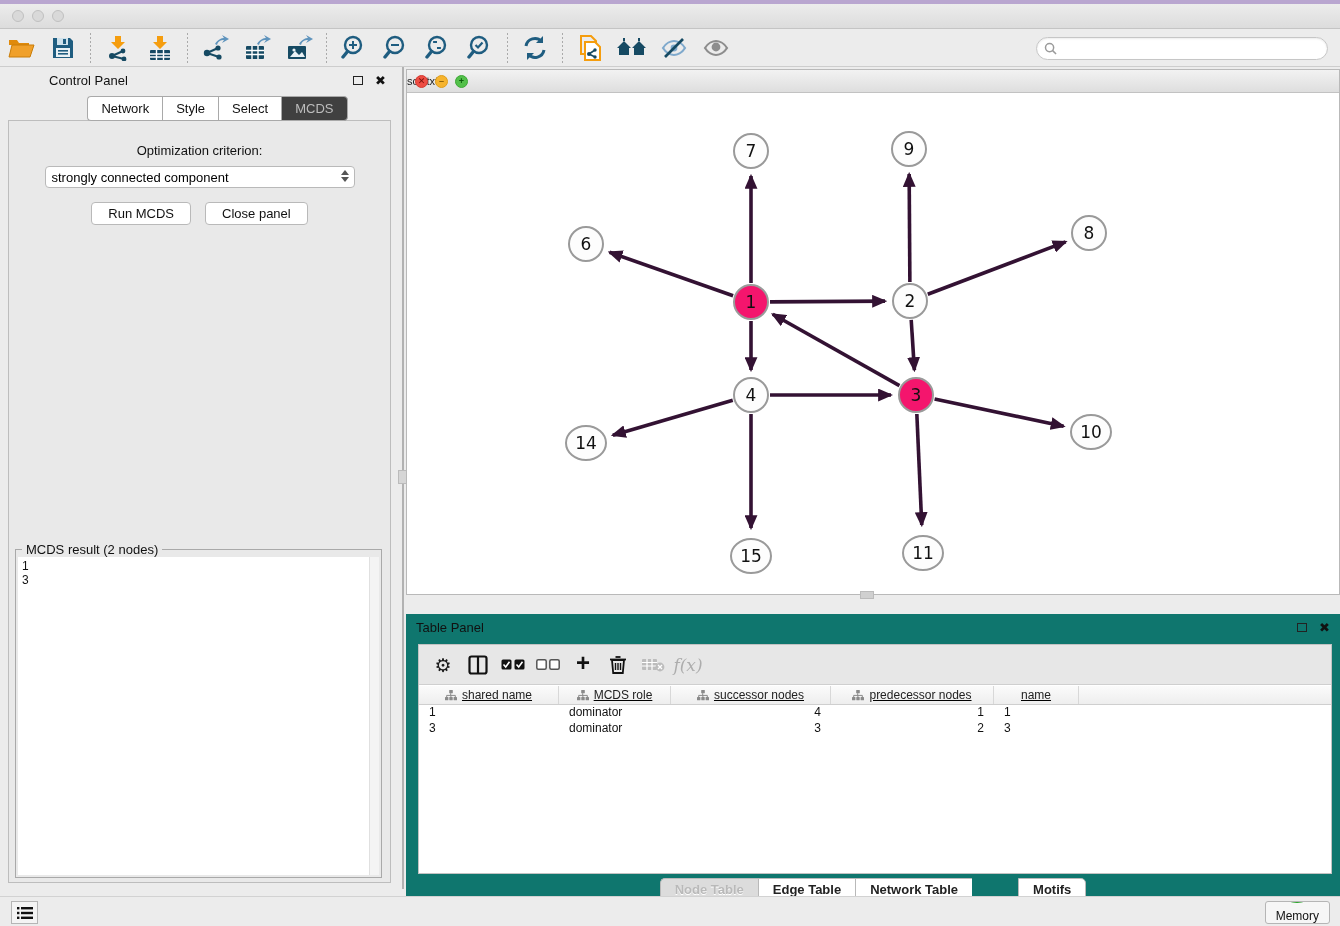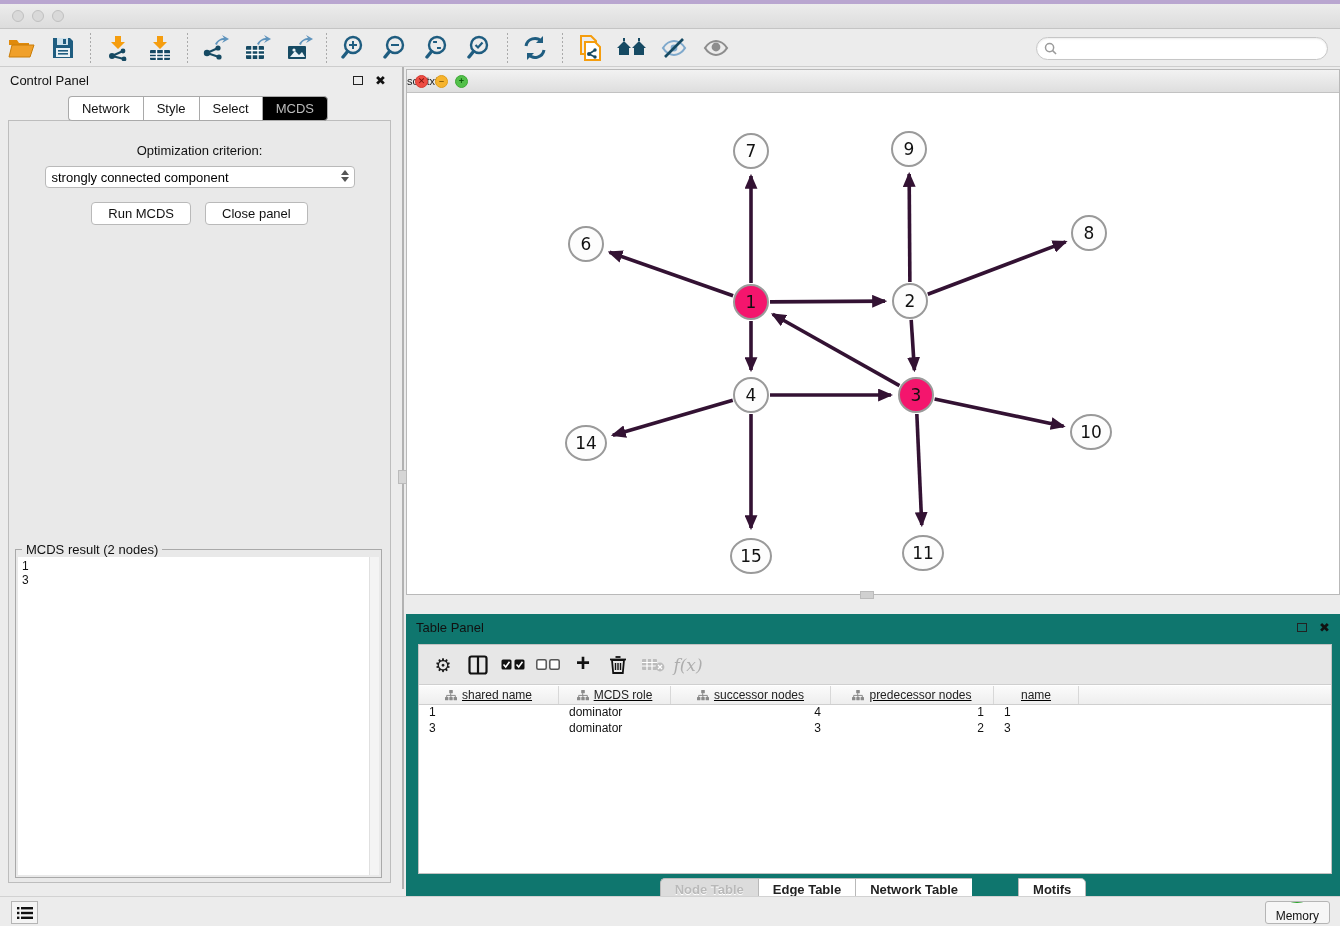--- a/index.html
+++ b/index.html
@@ -18,30 +18,30 @@
   
   .toolbar { position:absolute; left:0; top:26px; width:100%; height:37px; background:#ececec;
     border-bottom:1px solid #cdcdcd; display:flex; align-items:center; }
   .ticon { width:34px; height:30px; display:flex; align-items:center; justify-content:center; margin:0 4px; }
   .tsep { width:1px; height:30px; margin:0 6px; background-image:linear-gradient(#aaa 40%, transparent 40%); background-size:1px 4px; }
   .searchbox { position:absolute; right:12px; top:7px; width:292px; height:23px; background:#fff;
     border:1px solid #c6c6c6; border-radius:12px; display:flex; align-items:center; padding-left:7px; box-shadow:inset 0 1px 2px rgba(0,0,0,.08);}
   .searchbox input { border:none; outline:none; flex:1; font-size:12px; background:transparent; height:18px; }
 
   
-  .control-panel { position:absolute; left:0; top:63px; width:396px; height:822px; background:#ececec; }
+  .control-panel { position:absolute; left:0; top:63px; width:396px; height:822px; background:#ececec;padding-left:39px; }
   .panel-head { height:26px; display:flex; align-items:center; padding:0 10px; }
   .panel-title { font-size:13px; color:#111; flex:1; }
   .float-ic { width:10px; height:9px; border:1.5px solid #222; margin-right:12px; cursor:default; }
   .close-ic { font-size:13px; font-weight:bold; color:#111; cursor:default; }
   .tabs-row { display:flex; justify-content:center; position:relative; top:3px; z-index:2; }
   .cp-tab { font-size:13px; padding:4px 13px; background:#fff; border:1px solid #a9a9a9; border-right:none; color:#111; }
   .cp-tab:first-child { border-top-left-radius:4px; border-bottom-left-radius:4px; }
   .cp-tab.last { border-right:1px solid #a9a9a9; border-top-right-radius:4px; border-bottom-right-radius:4px; }
-  .cp-tab.active { background:#000000; color:#bcbcbc; }
+  .cp-tab.active { background:#404040; color:#bcbcbc; }
   .cp-body { position:absolute; left:8px; right:5px; top:53px; bottom:6px; background:#e9e9e9; border:1px solid #bdbdbd; }
   .opt-label { text-align:center; margin-top:22px; font-size:13px; color:#111; }
   .combo { margin:8px auto 0; width:310px; height:22px; background:#fff; border:1px solid #b9b9b9; border-radius:4px;
     display:flex; align-items:center; padding:0 6px; font-size:13px; position:relative; }
   .combo .arrows { position:absolute; right:5px; top:3px; display:flex; flex-direction:column; gap:2px; }
   .combo .arrows i { width:0; height:0; border-left:4px solid transparent; border-right:4px solid transparent; display:block; }
   .combo .arrows i.up { border-bottom:5px solid #555; }
   .combo .arrows i.dn { border-top:5px solid #555; }
   .btn-row { display:flex; justify-content:center; gap:14px; margin-top:14px; }
   .aq-btn { font-size:13px; background:#fff; border:1px solid #b9b9b9; border-radius:4px; padding:3px 16px; color:#111; }

